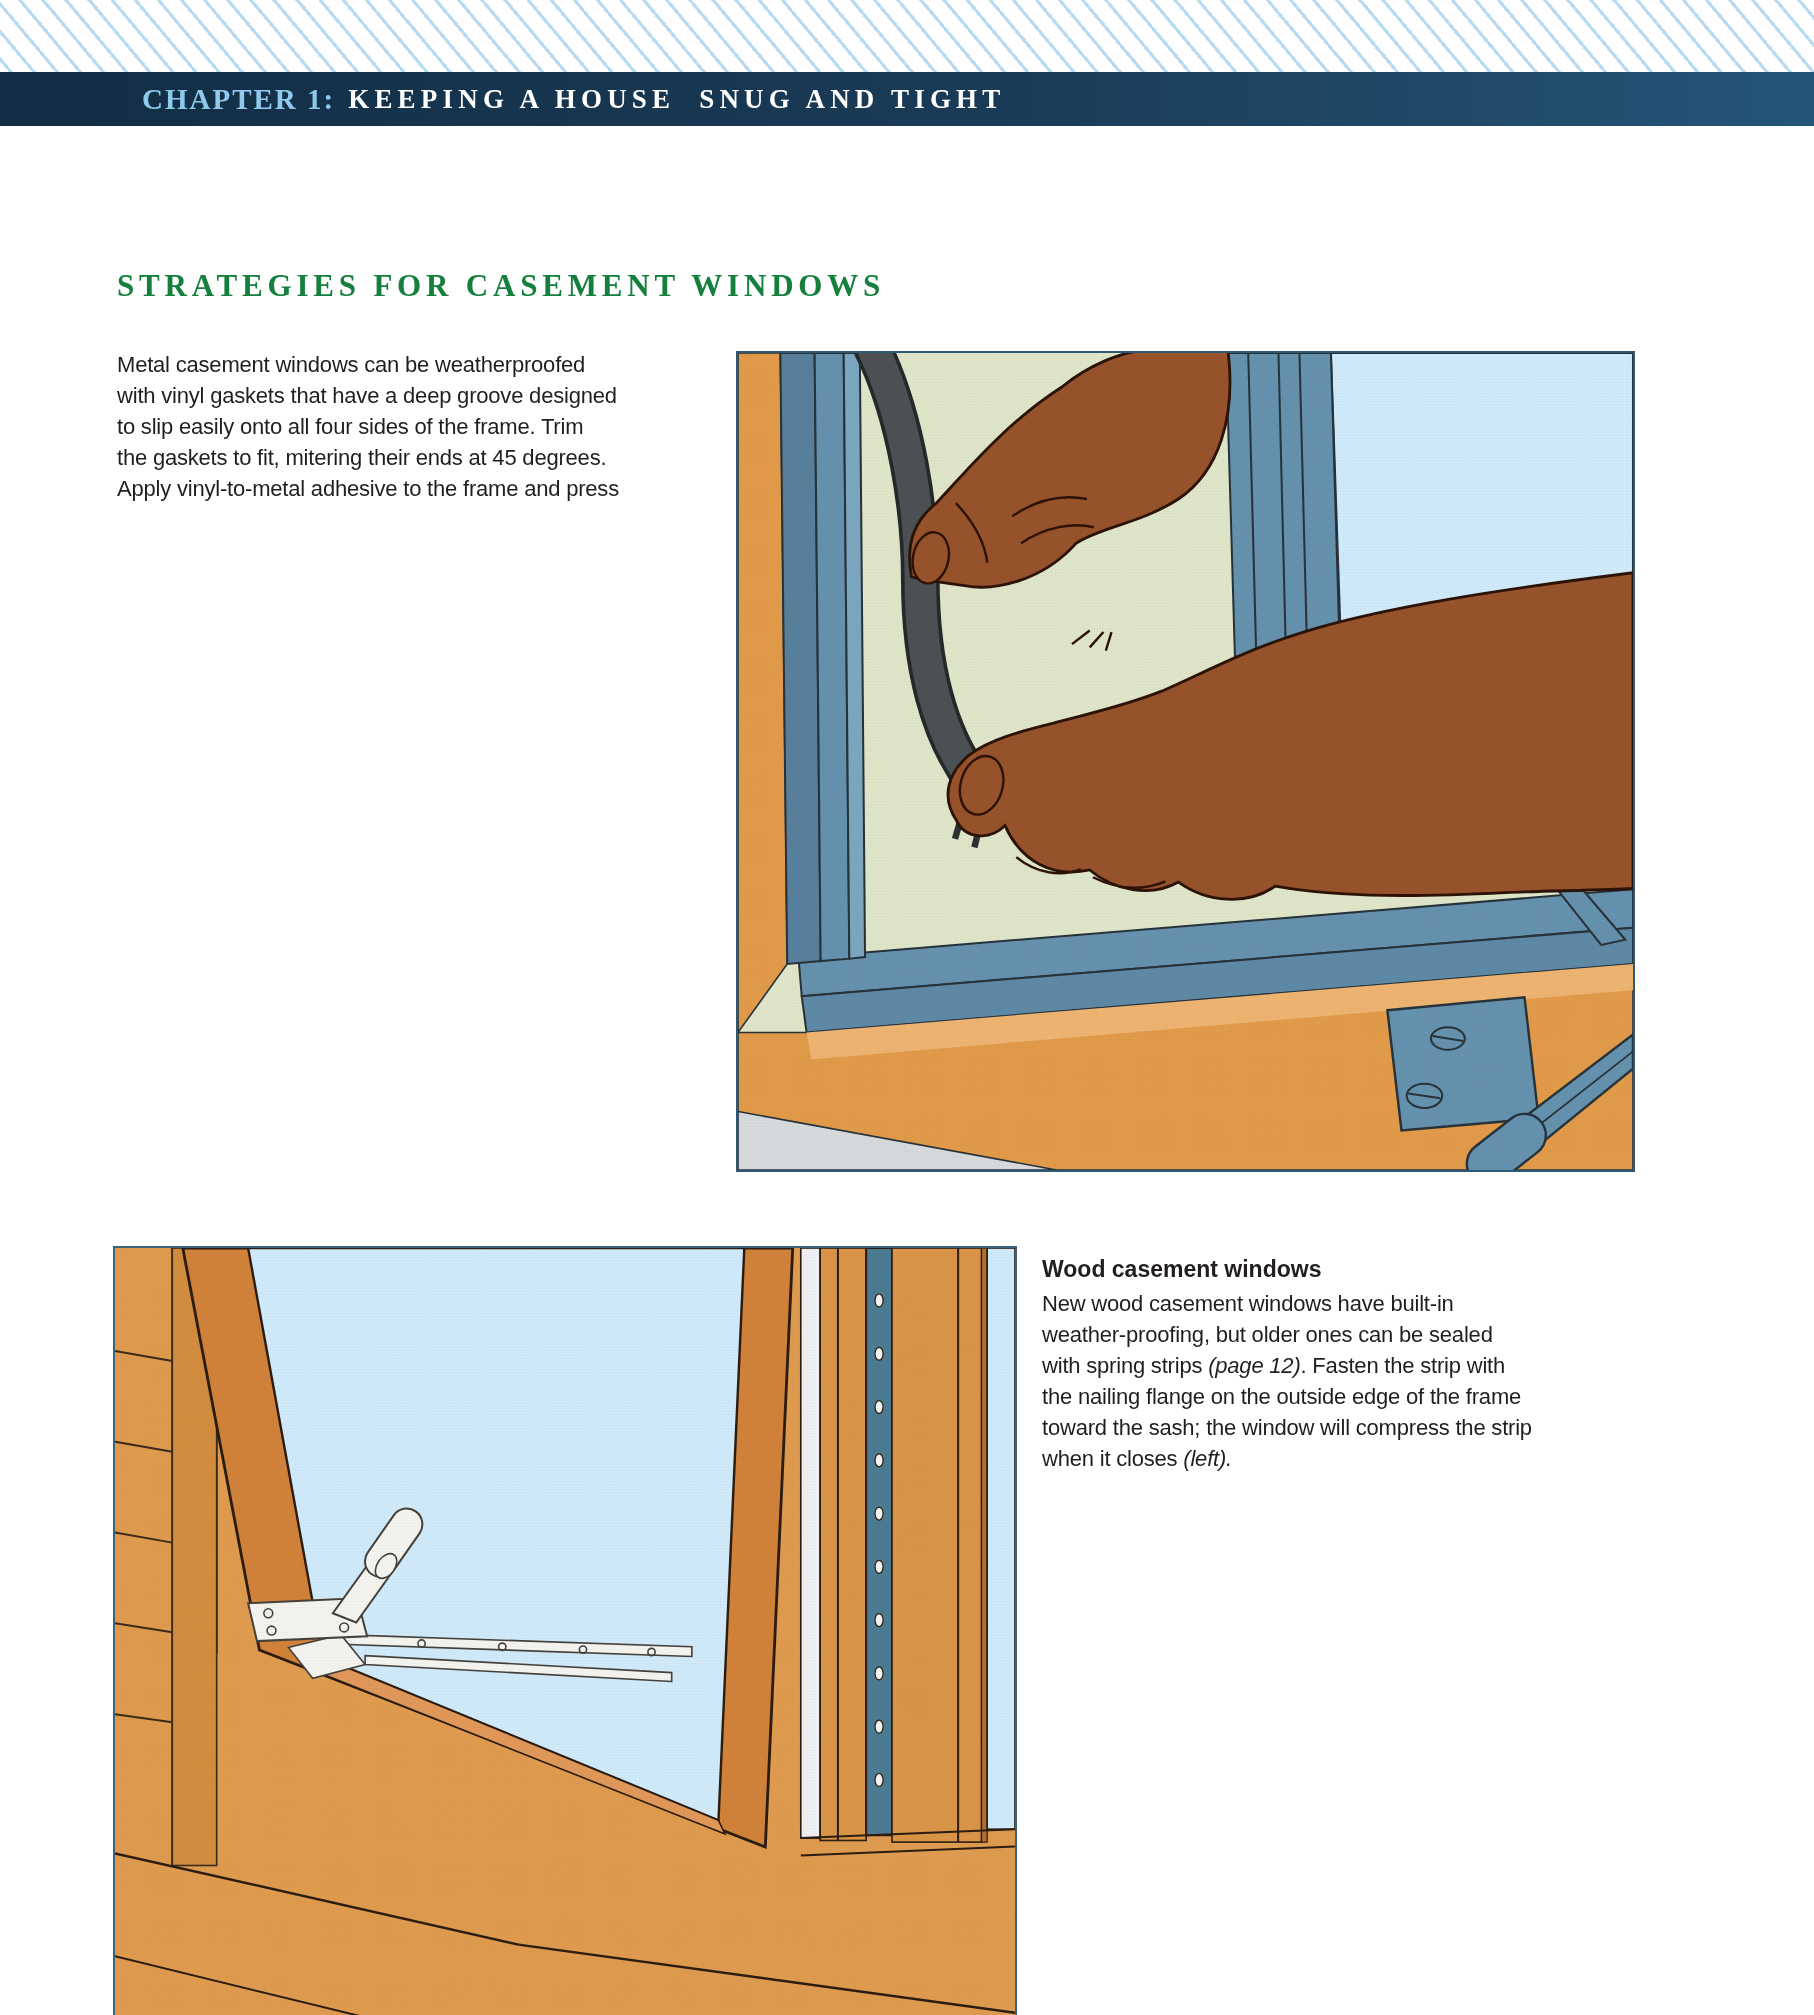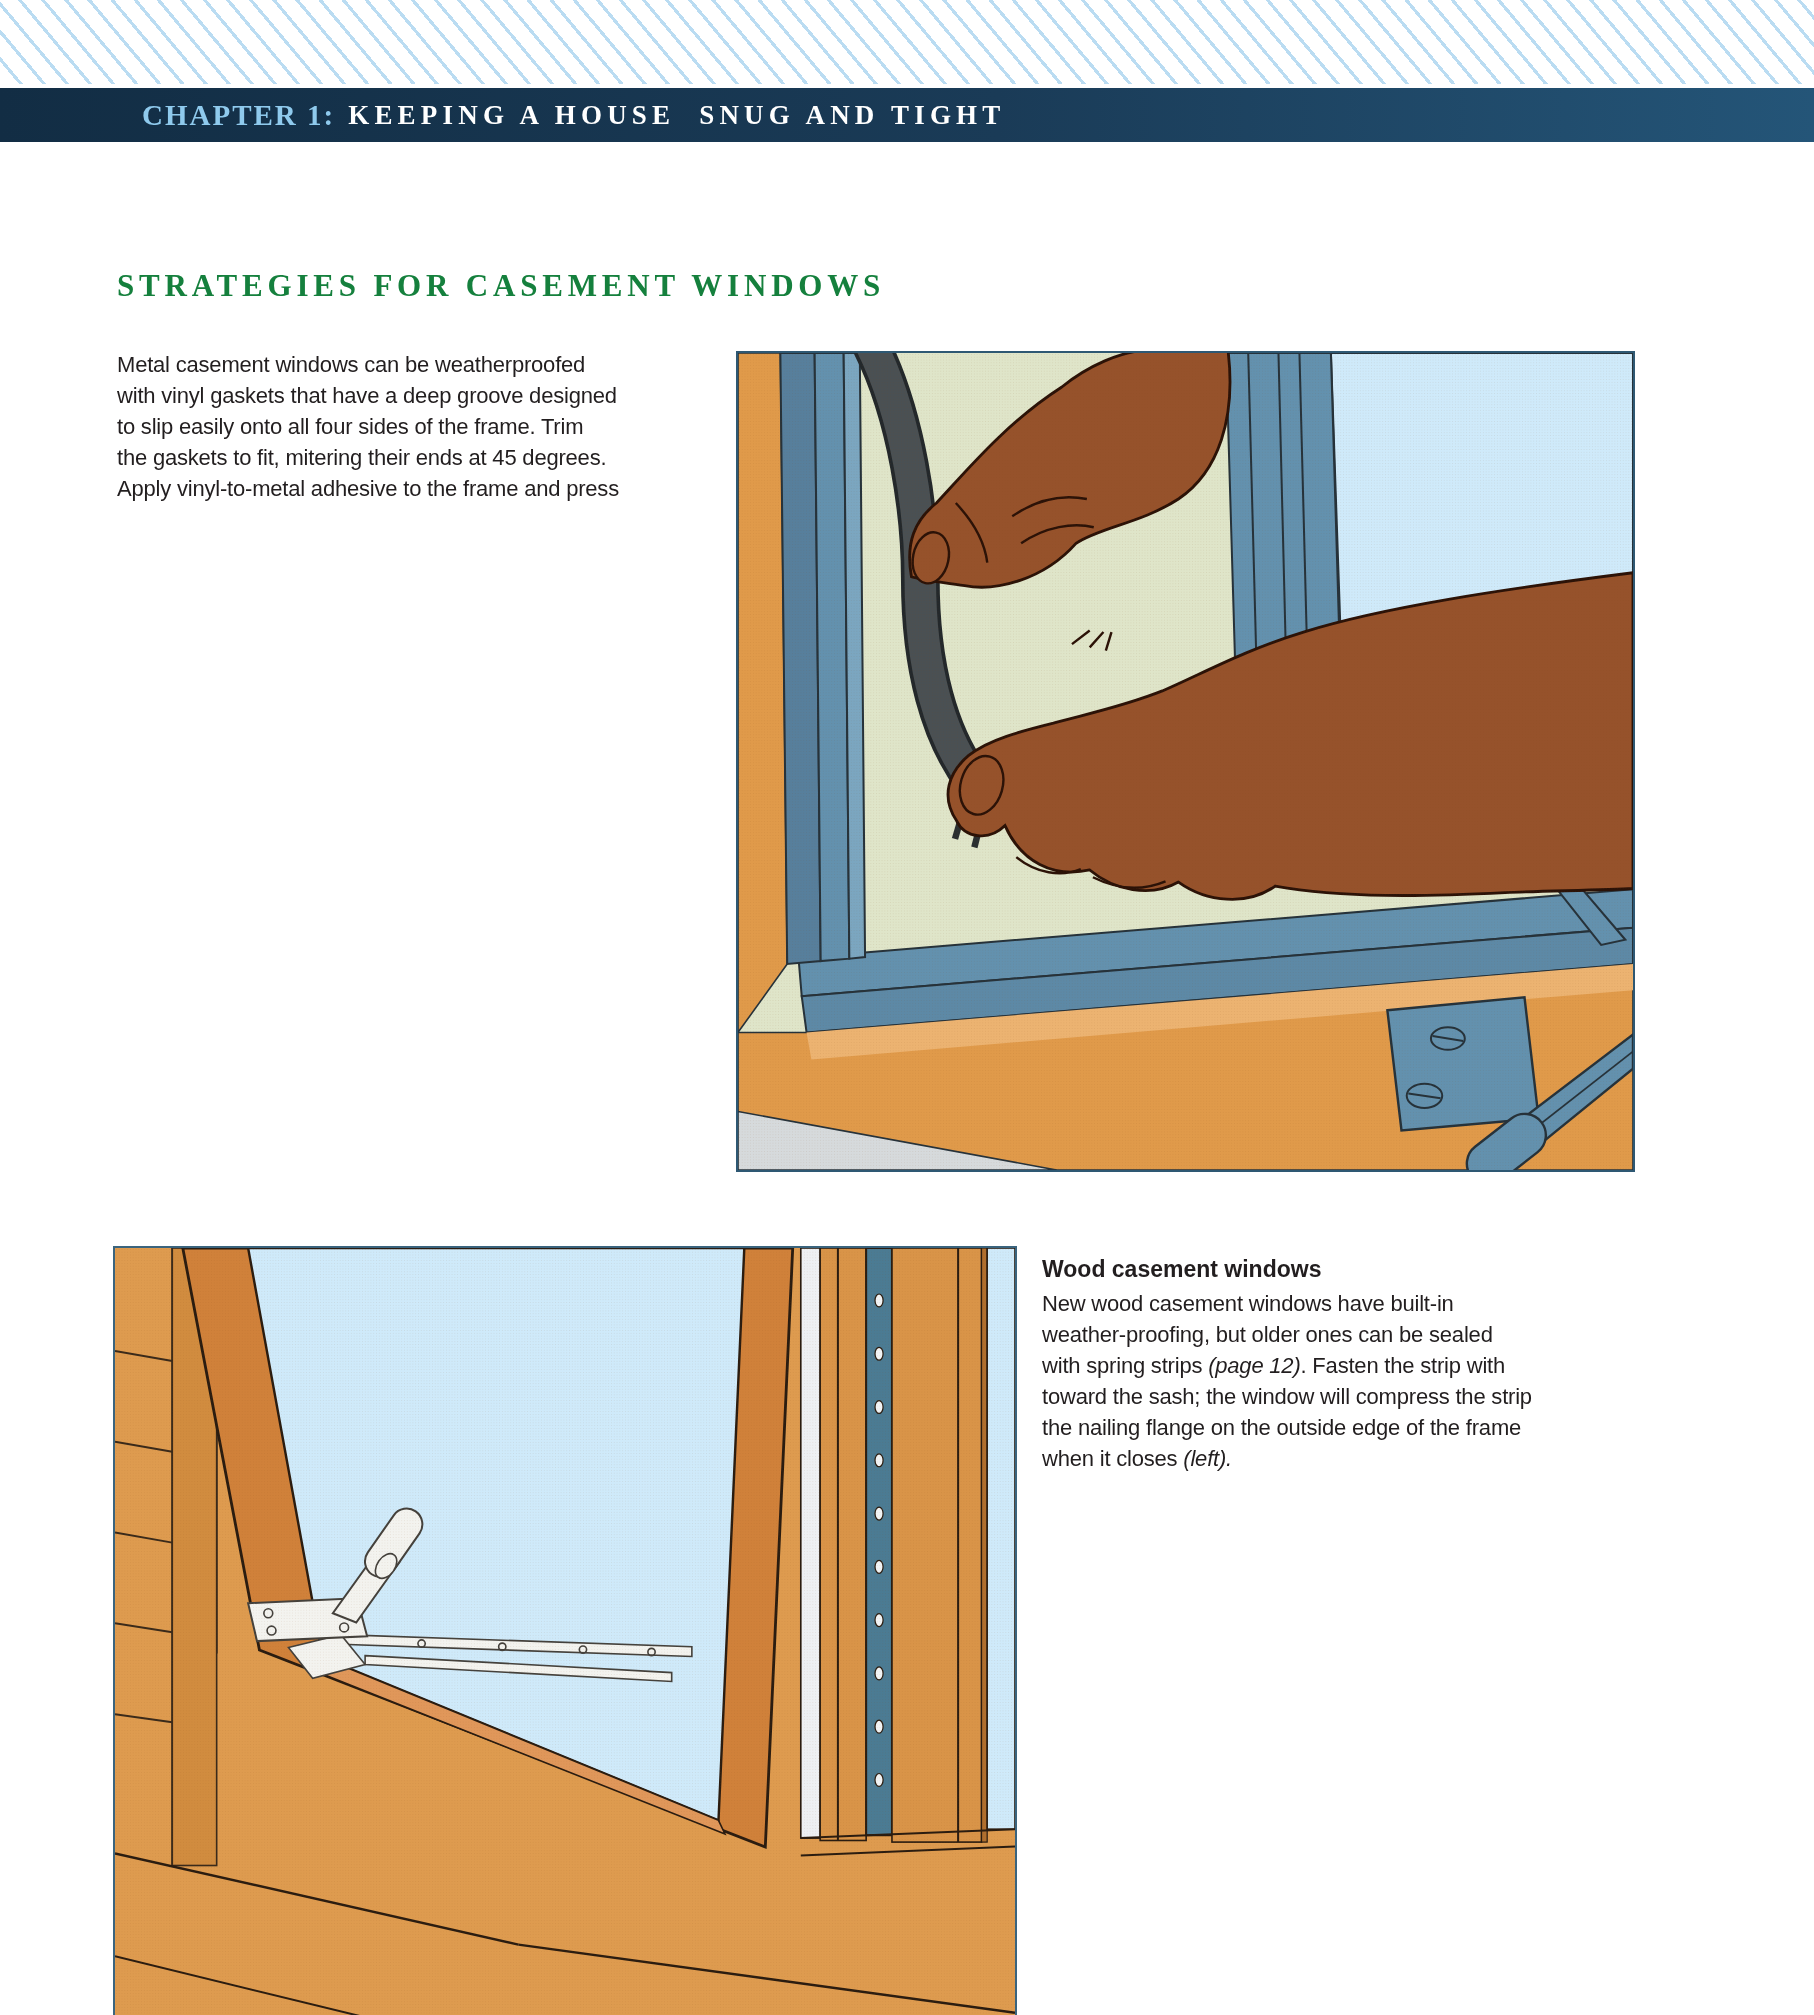--- a/index.html
+++ b/index.html
@@ -7,21 +7,21 @@
     width:1814px;height:2177px;position:relative;background:#ffffff;
     font-family:"Liberation Sans", sans-serif;overflow:hidden;
   }
   
   .stripes{
     position:absolute;left:0;top:0;width:1814px;height:84px;
     background:repeating-linear-gradient(50deg,#ffffff 0px,#ffffff 14.5px,#badcf2 14.5px,#badcf2 17.7px);
   }
   
   .header-bar{
-    position:absolute;left:0;top:88px;width:1814px;height:54px;
+    position:absolute;left:0;top:72px;width:1814px;height:54px;
     background:linear-gradient(90deg,#122d44 0%,#1a3b57 55%,#245578 100%);
     display:flex;align-items:center;
   }
   .header-bar .chapter-label{
     margin-left:142px;color:#8fcaed;font-family:"Liberation Serif",serif;
     font-weight:bold;font-size:29px;letter-spacing:2px;white-space:pre;
   }
   .header-bar .chapter-title{
     margin-left:13px;color:#ffffff;font-family:"Liberation Serif",serif;
     font-weight:bold;font-size:27px;letter-spacing:5.2px;white-space:pre;
@@ -142,22 +142,22 @@
 </figure>
 
 <div class="article" id="right-article">
   <div class="a-heading">Wood casement windows</div>
   <div>
       <div class="tline">New wood casement windows have built-in</div>
       <div class="tline">weather-proofing, but older ones can be sealed</div>
     </div>
   <div class="tline"><span>with spring strips </span><i>(page 12)</i><span>. Fasten the strip with</span></div>
   <div>
+      <div class="tline">the nailing flange on the outside edge of the frame</div>
       <div class="tline">toward the sash; the window will compress the strip</div>
-      <div class="tline">the nailing flange on the outside edge of the frame</div>
     </div>
   <div class="tline"><span>when it closes </span><i>(left).</i></div>
 </div>
 
 <figure class="figure" id="fig-wood" style="margin:0" role="img" aria-label="open wood casement window with crank handle and spring strip on the frame">
   <svg viewBox="0 0 2231 1945" preserveAspectRatio="none">
 
     <rect x="0" y="0" width="2231" height="1945" fill="#de9b4f"></rect>
 
     <g stroke="#3a2a1a" stroke-width="5">

